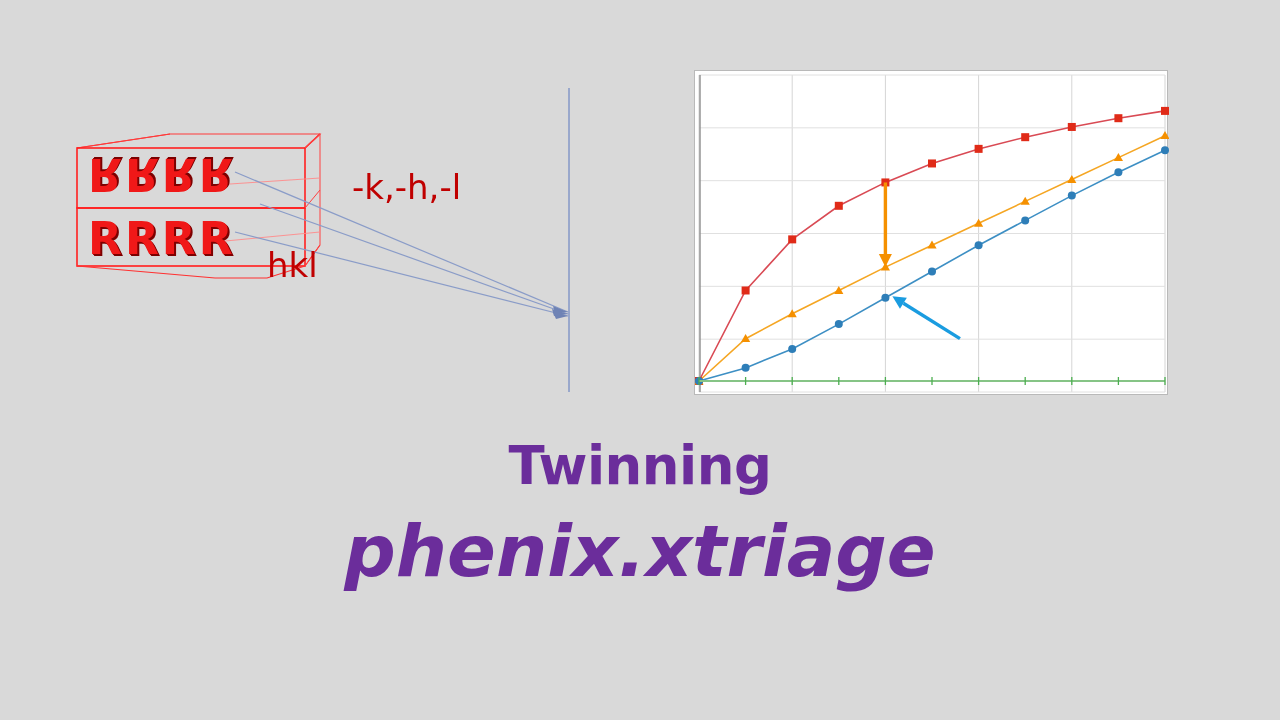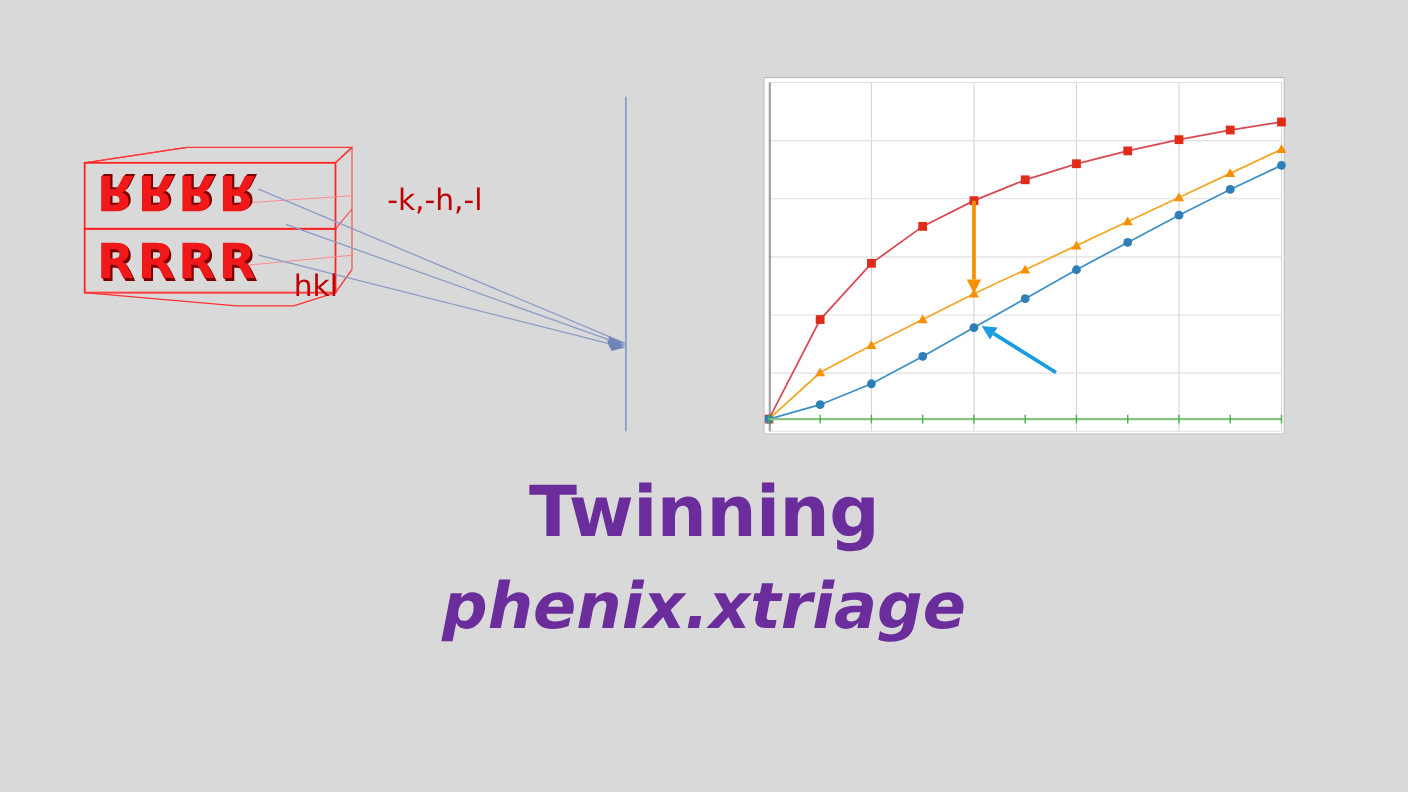--- a/index.html
+++ b/index.html
@@ -58,21 +58,21 @@
     top: 32px;
     transform: scaleY(-1);
   }
   #r-row-bottom {
     left: 33px;
     top: 97px;
   }
   .diagram-label {
     position: absolute;
     font-family: "DejaVu Sans", sans-serif;
-    font-size: 27px;
+    font-size: 34px;
     color: #c00000;
     white-space: nowrap;
     pointer-events: none;
   }
   #label-hkl {
     left: 212px;
     top: 125px;
   }
   #label-nk-nh-nl {
     left: 297px;
@@ -101,30 +101,30 @@
   #title-block {
     position: absolute;
     left: 0;
     top: 424px;
     width: 1280px;
     text-align: center;
   }
   #slide-title {
     font-family: "DejaVu Sans", sans-serif;
     font-weight: bold;
-    font-size: 64px;
+    font-size: 53px;
     line-height: 84px;
     color: #6b2d9b;
     letter-spacing: -0.5px;
   }
   #slide-subtitle {
     font-family: "DejaVu Sans", sans-serif;
     font-weight: bold;
     font-style: italic;
-    font-size: 58px;
+    font-size: 72px;
     line-height: 86px;
     color: #6b2d9b;
     letter-spacing: 0px;
   }
 </style>
 </head>
 <body>
 
 <div id="slide">
 

